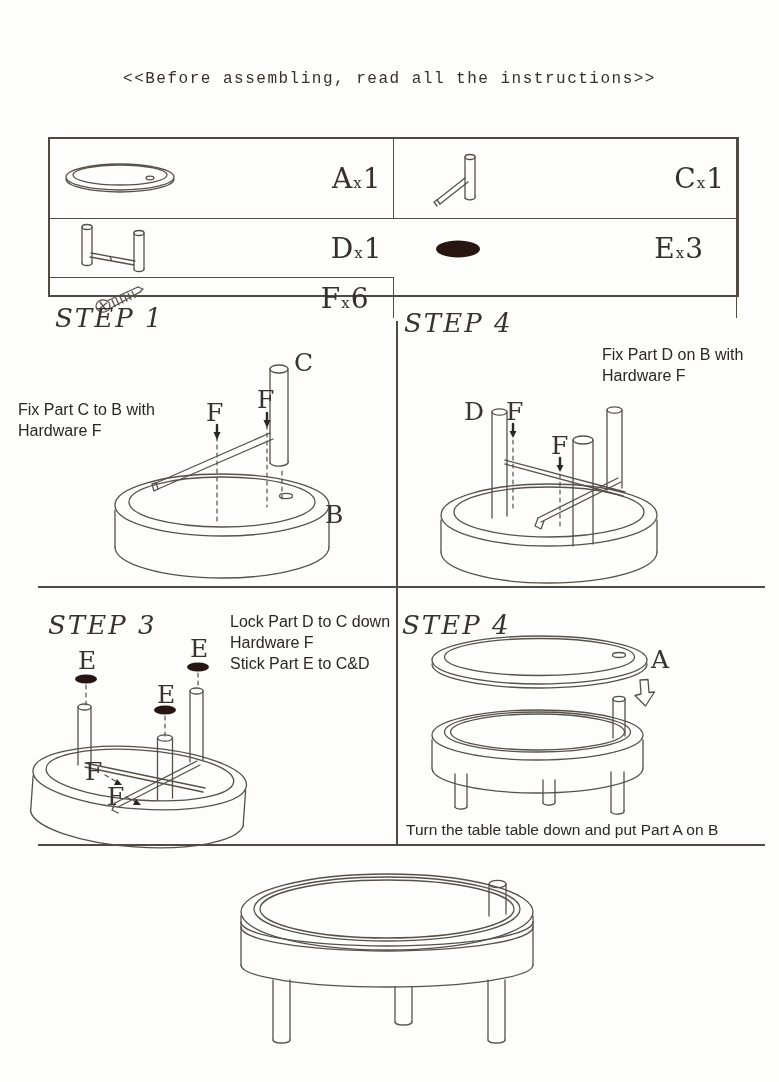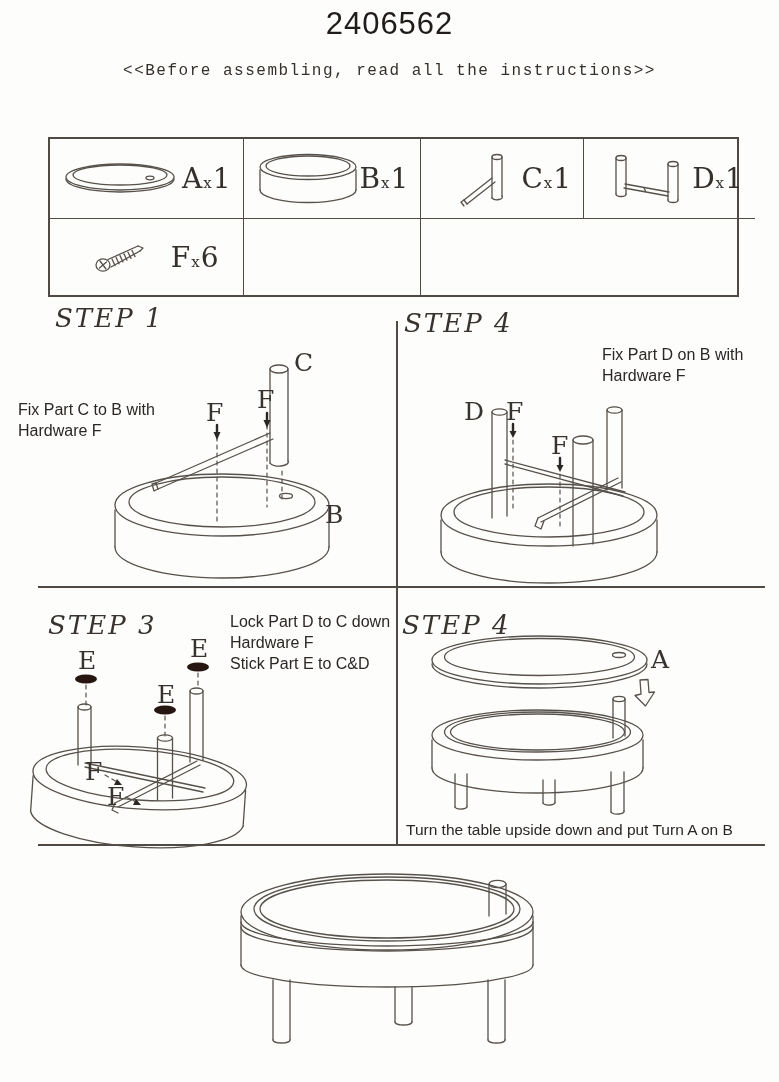--- a/index.html
+++ b/index.html
@@ -10,24 +10,24 @@
   }
   html,body{margin:0;padding:0;background:#ffffff;}
   .page{
     position:relative;width:779px;height:1082px;background:#fdfdfc;
     font-family:"Liberation Sans",sans-serif;color:var(--ink);overflow:hidden;
   }
   .abs{position:absolute;}
   
   .model{top:6px;left:0;width:100%;text-align:center;font-size:31px;letter-spacing:1px;color:#1f1c19;}
   .subtitle{top:44px;left:0;width:100%;text-align:center;font-size:17px;font-weight:bold;letter-spacing:1.3px;word-spacing:13px;color:#262220;}
-  .note{top:62px;left:0;width:100%;text-align:center;font-family:"Liberation Mono",monospace;font-size:16px;letter-spacing:1.5px;color:#35302b;}
+  .note{top:70px;left:0;width:100%;text-align:center;font-family:"Liberation Mono",monospace;font-size:16px;letter-spacing:1.5px;color:#35302b;}
   
   .parts{top:137px;left:48px;width:687px;height:156px;border:2px solid var(--grid);
-    display:grid;grid-template-columns:1fr 1fr 1fr 1fr 1fr;grid-template-rows:80px 1fr;}
+    display:grid;grid-template-columns:1fr 1fr;grid-template-rows:80px 1fr;}
   .cell{border-right:1.6px solid var(--grid);border-bottom:1.6px solid var(--grid);
     position:relative;display:flex;align-items:center;justify-content:space-between;padding:0 12px;}
   .cell.lastcol{border-right:none;}
   .cell.lastrow{border-bottom:none;}
   .plabel{font-family:"DejaVu Serif",serif;font-size:28px;color:#35302b;white-space:nowrap;}
   .px{font-size:15px;vertical-align:baseline;padding:0 1px;}
   
   .hline{height:2px;background:var(--grid);}
   .vline{width:2px;background:var(--grid);}
   
@@ -41,45 +41,34 @@
   svg.draw .thick{stroke:var(--ink);stroke-width:2.4;}
   svg.draw .solid{fill:var(--ink);stroke:none;}
   svg.draw .padfill{fill:var(--pad);stroke:none;}
   svg.draw text.slabel{fill:#38332e;stroke:none;font-family:"DejaVu Serif",serif;font-size:25px;}
 </style>
 </head>
 <body>
 
 <div class="page">
 
-  <div class="abs model">2406562</div>
   <div class="abs note">&lt;&lt;Before assembling, read all the instructions&gt;&gt;</div>
 
   <div class="abs parts">
 
     <div class="cell">
       <svg class="draw" style="position:static" width="120" height="48" viewBox="0 0 120 48">
         <ellipse cx="58" cy="22" rx="54" ry="13"></ellipse>
         <path d="M4,24 A54,13 0 0 0 112,24"></path>
         <ellipse cx="58" cy="20" rx="47" ry="10"></ellipse>
         <ellipse cx="88" cy="23" rx="4" ry="1.8"></ellipse>
       </svg>
       <span class="plabel"><span>A</span><span class="px">x</span><span>1</span></span>
     </div>
 
-    <div class="cell">
-      <svg class="draw" style="position:static" width="104" height="54" viewBox="0 0 104 54">
-        <ellipse cx="52" cy="15" rx="48" ry="12.5"></ellipse>
-        <ellipse cx="52" cy="14" rx="42" ry="10"></ellipse>
-        <path d="M4,18 V38"></path>
-          <path d="M100,18 V38"></path>
-        <path d="M4,38 A48,12.5 0 0 0 100,38"></path>
-      </svg>
-      <span class="plabel"><span>B</span><span class="px">x</span><span>1</span></span>
-    </div>
 
     <div class="cell">
       <svg class="draw" style="position:static;margin-left:22px" width="66" height="62" viewBox="0 0 66 62">
         <ellipse cx="42" cy="9" rx="5" ry="2.5"></ellipse>
         <path d="M37,9 V50"></path>
           <path d="M47,9 V48"></path>
         <path d="M37,50 A5,2.5 0 0 0 47,48"></path>
         <path d="M37,30 L9,52"></path>
           <path d="M40,34 L12,56"></path>
         <path d="M9,52 L12,56"></path>
@@ -297,21 +286,21 @@
       <path d="M50,185 A6,2.5 0 0 0 62,184"></path>
     <path d="M138,158 V181"></path>
       <path d="M150,158 V180"></path>
       <path d="M138,181 A6,2.5 0 0 0 150,180"></path>
     <path d="M206,150 V190"></path>
       <path d="M219,150 V189"></path>
       <path d="M206,190 A6.5,2.5 0 0 0 219,189"></path>
 
     <text class="slabel" x="246" y="46">A</text>
   </svg>
-  <div class="abs caption" style="left:406px;top:821px">Turn the table upside down and put Turn A on B</div>
+  <div class="abs caption" style="left:406px;top:821px">Turn the table table down and put Part A on B</div>
 
   <svg class="draw" style="left:210px;top:856px" width="360" height="205" viewBox="0 0 360 205">
     <ellipse cx="177" cy="56" rx="146" ry="38"></ellipse>
     <ellipse cx="177" cy="53" rx="133" ry="32"></ellipse>
     <ellipse cx="177" cy="53" rx="127" ry="29"></ellipse>
     <path d="M31,60 V109"></path>
       <path d="M323,60 V109"></path>
     <path d="M31,66 A146,24 0 0 0 323,66"></path>
     <path d="M31,71 A146,24 0 0 0 323,71"></path>
     <path d="M31,109 A146,22 0 0 0 323,109"></path>

